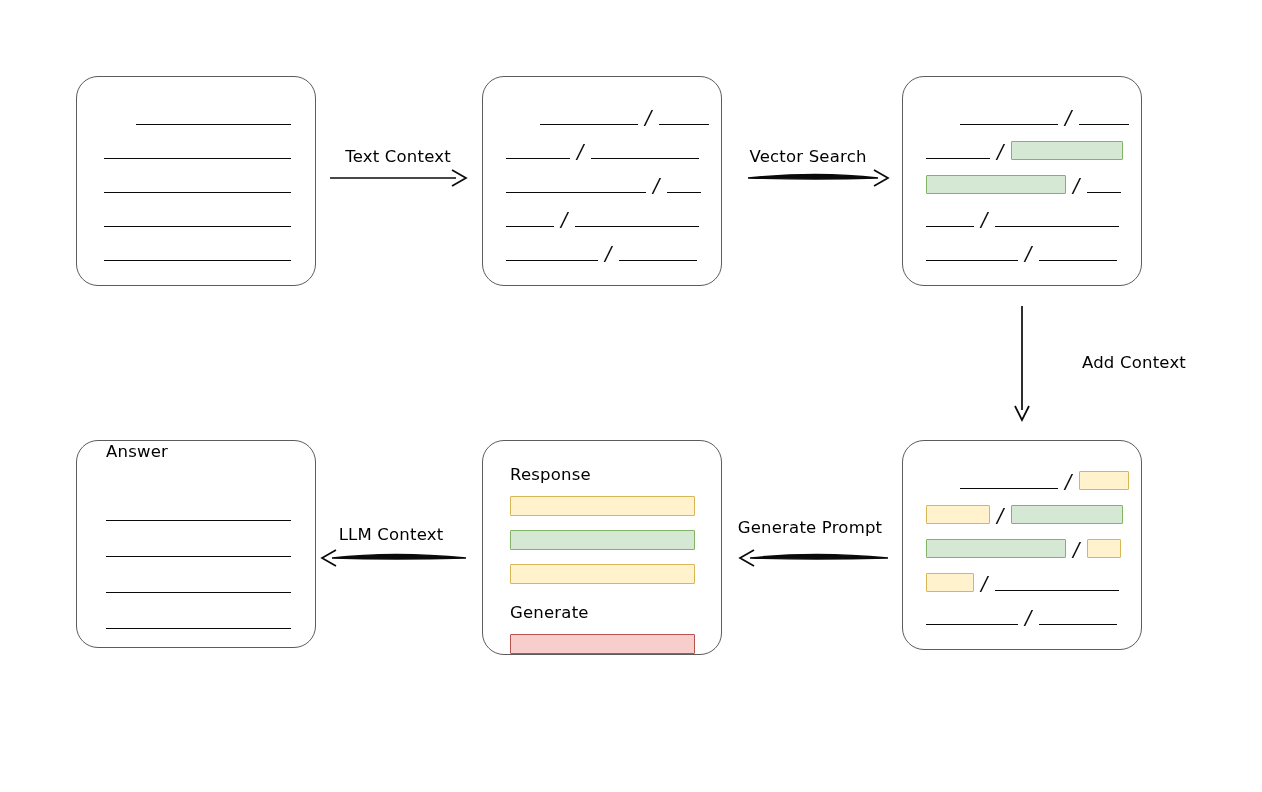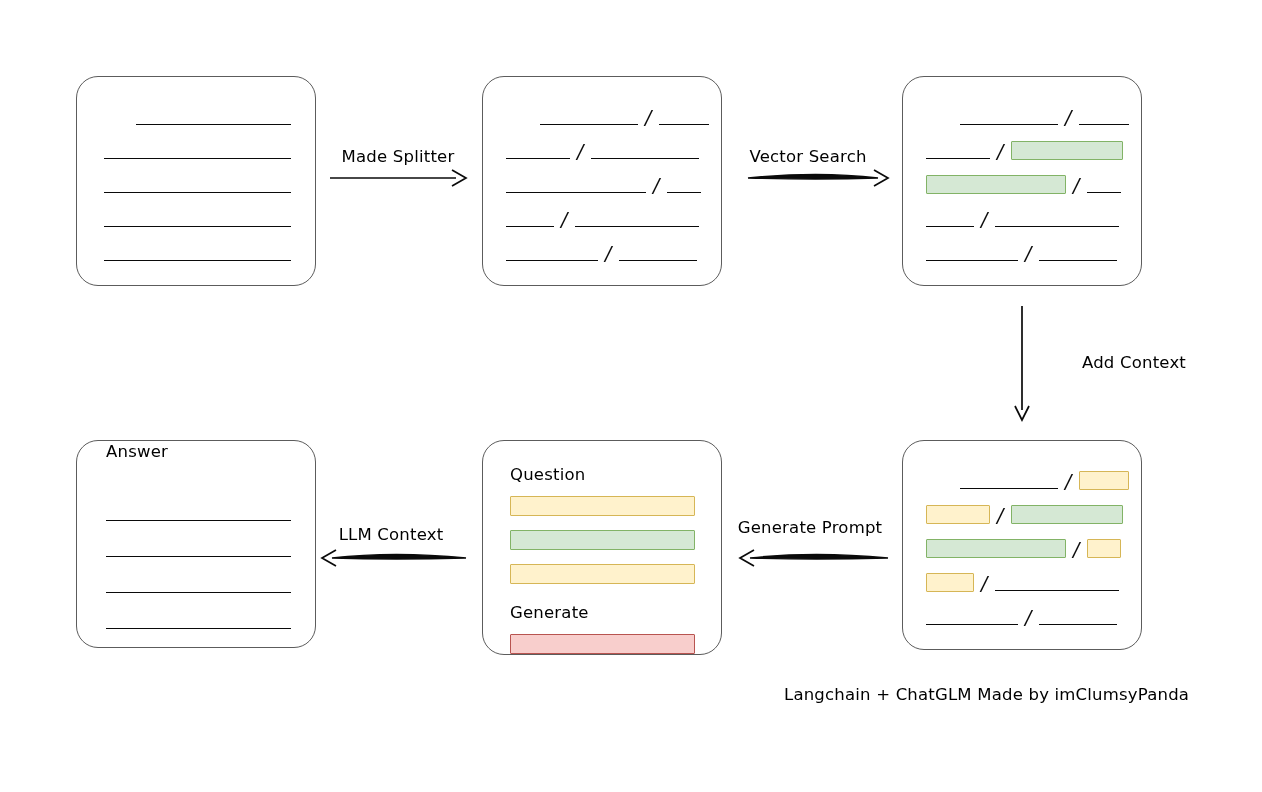--- a/index.html
+++ b/index.html
@@ -128,51 +128,50 @@
     <div class="chip" style="left: 926px; top: 539px; width: 140px; height: 19px; background: rgb(213, 232, 212); border-color: rgb(130, 179, 102);"></div>
     <div class="slash" style="left: 1073px; top: 540px; color: rgb(10, 10, 10);">/</div>
     <div class="chip" style="left: 1087px; top: 539px; width: 34px; height: 19px; background: rgb(255, 242, 204); border-color: rgb(214, 182, 86);"></div>
     <div class="chip" style="left: 926px; top: 573px; width: 48px; height: 19px; background: rgb(255, 242, 204); border-color: rgb(214, 182, 86);"></div>
     <div class="slash" style="left: 981px; top: 574px; color: rgb(10, 10, 10);">/</div>
     <div class="rule" style="left: 995px; top: 590px; width: 124px; border-top-color: rgb(10, 10, 10);"></div>
     <div class="rule" style="left: 926px; top: 624px; width: 92px; border-top-color: rgb(10, 10, 10);"></div>
     <div class="slash" style="left: 1025px; top: 608px; color: rgb(10, 10, 10);">/</div>
     <div class="rule" style="left: 1039px; top: 624px; width: 78px; border-top-color: rgb(10, 10, 10);"></div>
     <div class="node" style="left: 482px; top: 440px; width: 240px; height: 215px; border-color: rgb(92, 92, 92);"></div>
-    <div class="node-title" style="left: 510px; top: 465px;">Question</div>
+    <div class="node-title" style="left: 510px; top: 465px;">Response</div>
     <div class="chip" style="left: 510px; top: 496px; width: 185px; height: 20px; background: rgb(255, 242, 204); border-color: rgb(214, 182, 86);"></div>
     <div class="chip" style="left: 510px; top: 530px; width: 185px; height: 20px; background: rgb(213, 232, 212); border-color: rgb(130, 179, 102);"></div>
     <div class="chip" style="left: 510px; top: 564px; width: 185px; height: 20px; background: rgb(255, 242, 204); border-color: rgb(214, 182, 86);"></div>
     <div class="node-title" style="left: 510px; top: 603px;">Generate</div>
     <div class="chip" style="left: 510px; top: 634px; width: 185px; height: 20px; background: rgb(248, 206, 204); border-color: rgb(184, 84, 80);"></div>
     <div class="node" style="left: 76px; top: 440px; width: 240px; height: 208px; border-color: rgb(92, 92, 92);"></div>
     <div class="node-title" style="left: 106px; top: 442px;">Answer</div>
     <div class="rule" style="left: 106px; top: 520px; width: 185px; border-top-color: rgb(10, 10, 10);"></div>
     <div class="rule" style="left: 106px; top: 556px; width: 185px; border-top-color: rgb(10, 10, 10);"></div>
     <div class="rule" style="left: 106px; top: 592px; width: 185px; border-top-color: rgb(10, 10, 10);"></div>
     <div class="rule" style="left: 106px; top: 628px; width: 185px; border-top-color: rgb(10, 10, 10);"></div>
     <svg class="edge" width="180" height="44" style="left: 308px; top: 156px;">
       <path d="M 22 22 L 148 22" stroke="#0a0a0a" stroke-width="1.5" fill="none"></path>
       <path d="M 144 14 L 158 22 L 144 30" stroke="#0a0a0a" stroke-width="1.7" fill="none"></path>
     </svg>
-    <div class="edge-label" style="left: 398px; top: 147px; transform: translateX(-50%);">Made Splitter</div>
+    <div class="edge-label" style="left: 398px; top: 147px; transform: translateX(-50%);">Text Context</div>
     <svg class="edge" width="184" height="44" style="left: 726px; top: 156px;">
       <path d="M 22 22 Q 92 15 152 22 Q 92 24 22 22 Z" stroke="#0a0a0a" stroke-width="1.4" fill="#0a0a0a"></path>
       <path d="M 148 14 L 162 22 L 148 30" stroke="#0a0a0a" stroke-width="1.7" fill="none"></path>
     </svg>
     <div class="edge-label" style="left: 808px; top: 147px; transform: translateX(-50%);">Vector Search</div>
     <svg class="edge" width="44" height="158" style="left: 1000px; top: 284px;">
       <path d="M 22 22 L 22 126" stroke="#0a0a0a" stroke-width="1.7" fill="none"></path>
       <path d="M 15 122 L 22 136 L 29 122" stroke="#0a0a0a" stroke-width="1.7" fill="none" stroke-linejoin="miter"></path>
     </svg>
     <div class="edge-label" style="left: 1052px; top: 353px; margin-left: 30px;">Add Context</div>
     <svg class="edge" width="192" height="44" style="left: 718px; top: 536px;">
       <path d="M 170 22 Q 96 15 32 22 Q 96 24 170 22 Z" stroke="#0a0a0a" stroke-width="1.4" fill="#0a0a0a"></path>
       <path d="M 36 14 L 22 22 L 36 30" stroke="#0a0a0a" stroke-width="1.7" fill="none"></path>
     </svg>
     <div class="edge-label" style="left: 810px; top: 518px; transform: translateX(-50%);">Generate Prompt</div>
     <svg class="edge" width="188" height="44" style="left: 300px; top: 536px;">
       <path d="M 166 22 Q 94 15 32 22 Q 94 24 166 22 Z" stroke="#0a0a0a" stroke-width="1.4" fill="#0a0a0a"></path>
       <path d="M 36 14 L 22 22 L 36 30" stroke="#0a0a0a" stroke-width="1.7" fill="none"></path>
     </svg>
     <div class="edge-label" style="left: 391px; top: 525px; transform: translateX(-50%);">LLM Context</div>
-    <div class="caption" style="left: 784px; top: 685px;">Langchain + ChatGLM Made by imClumsyPanda</div>
   </div>
 
 </body></html>

